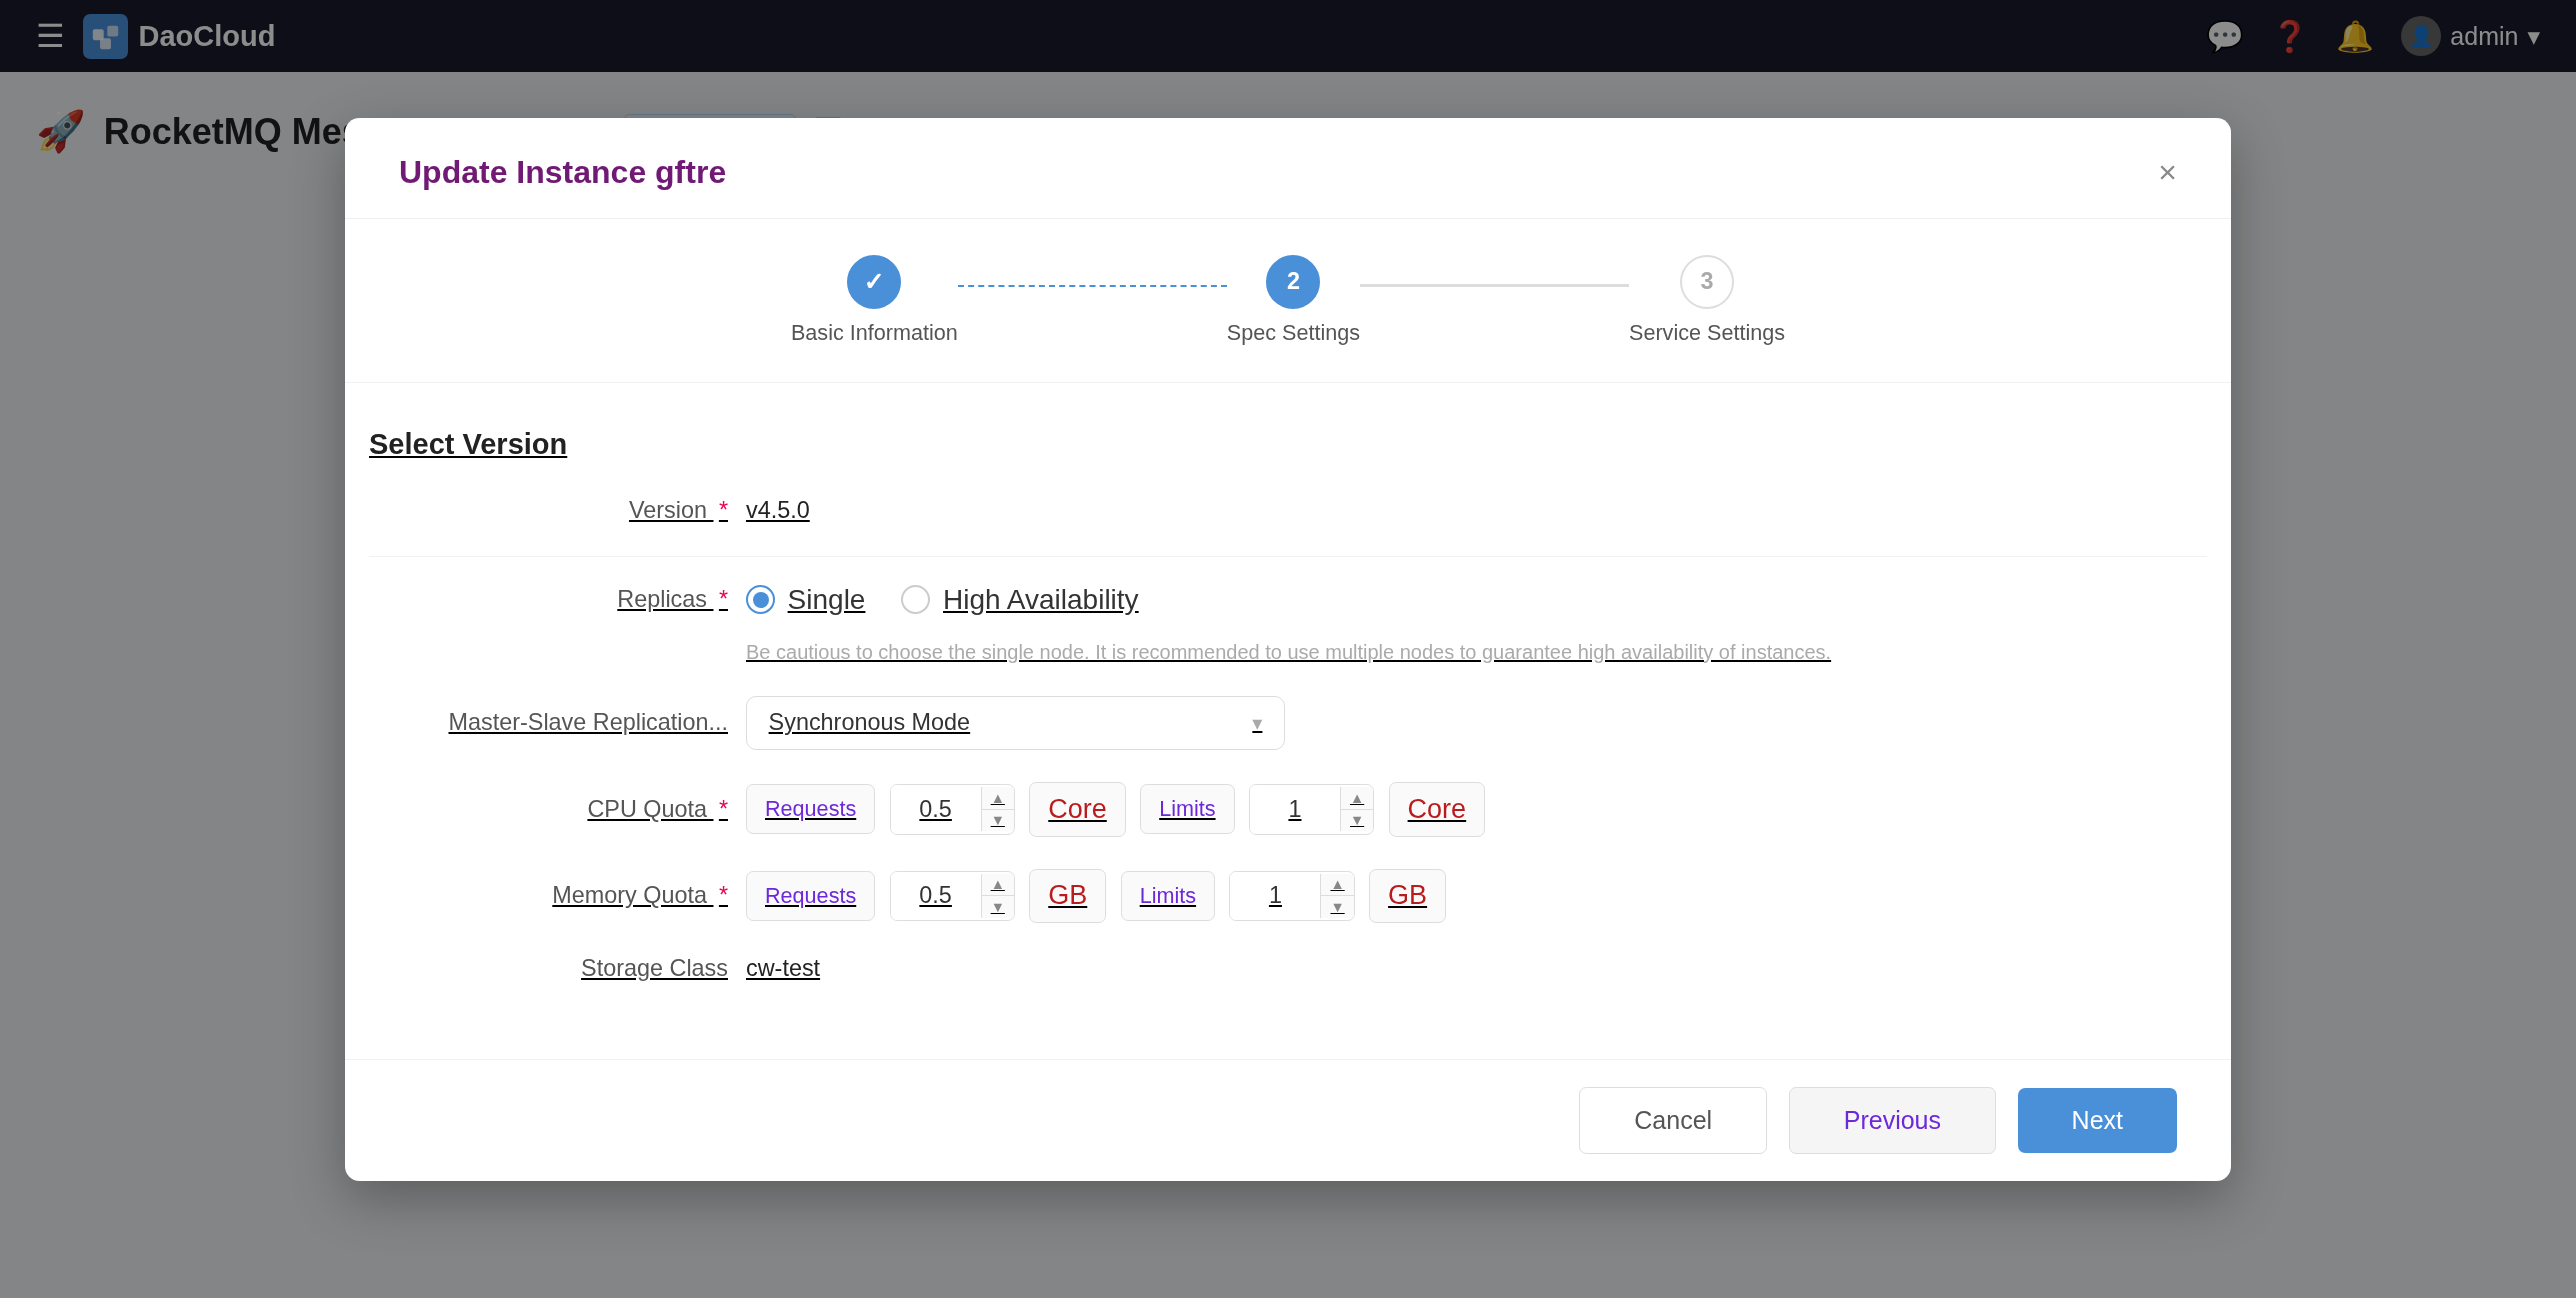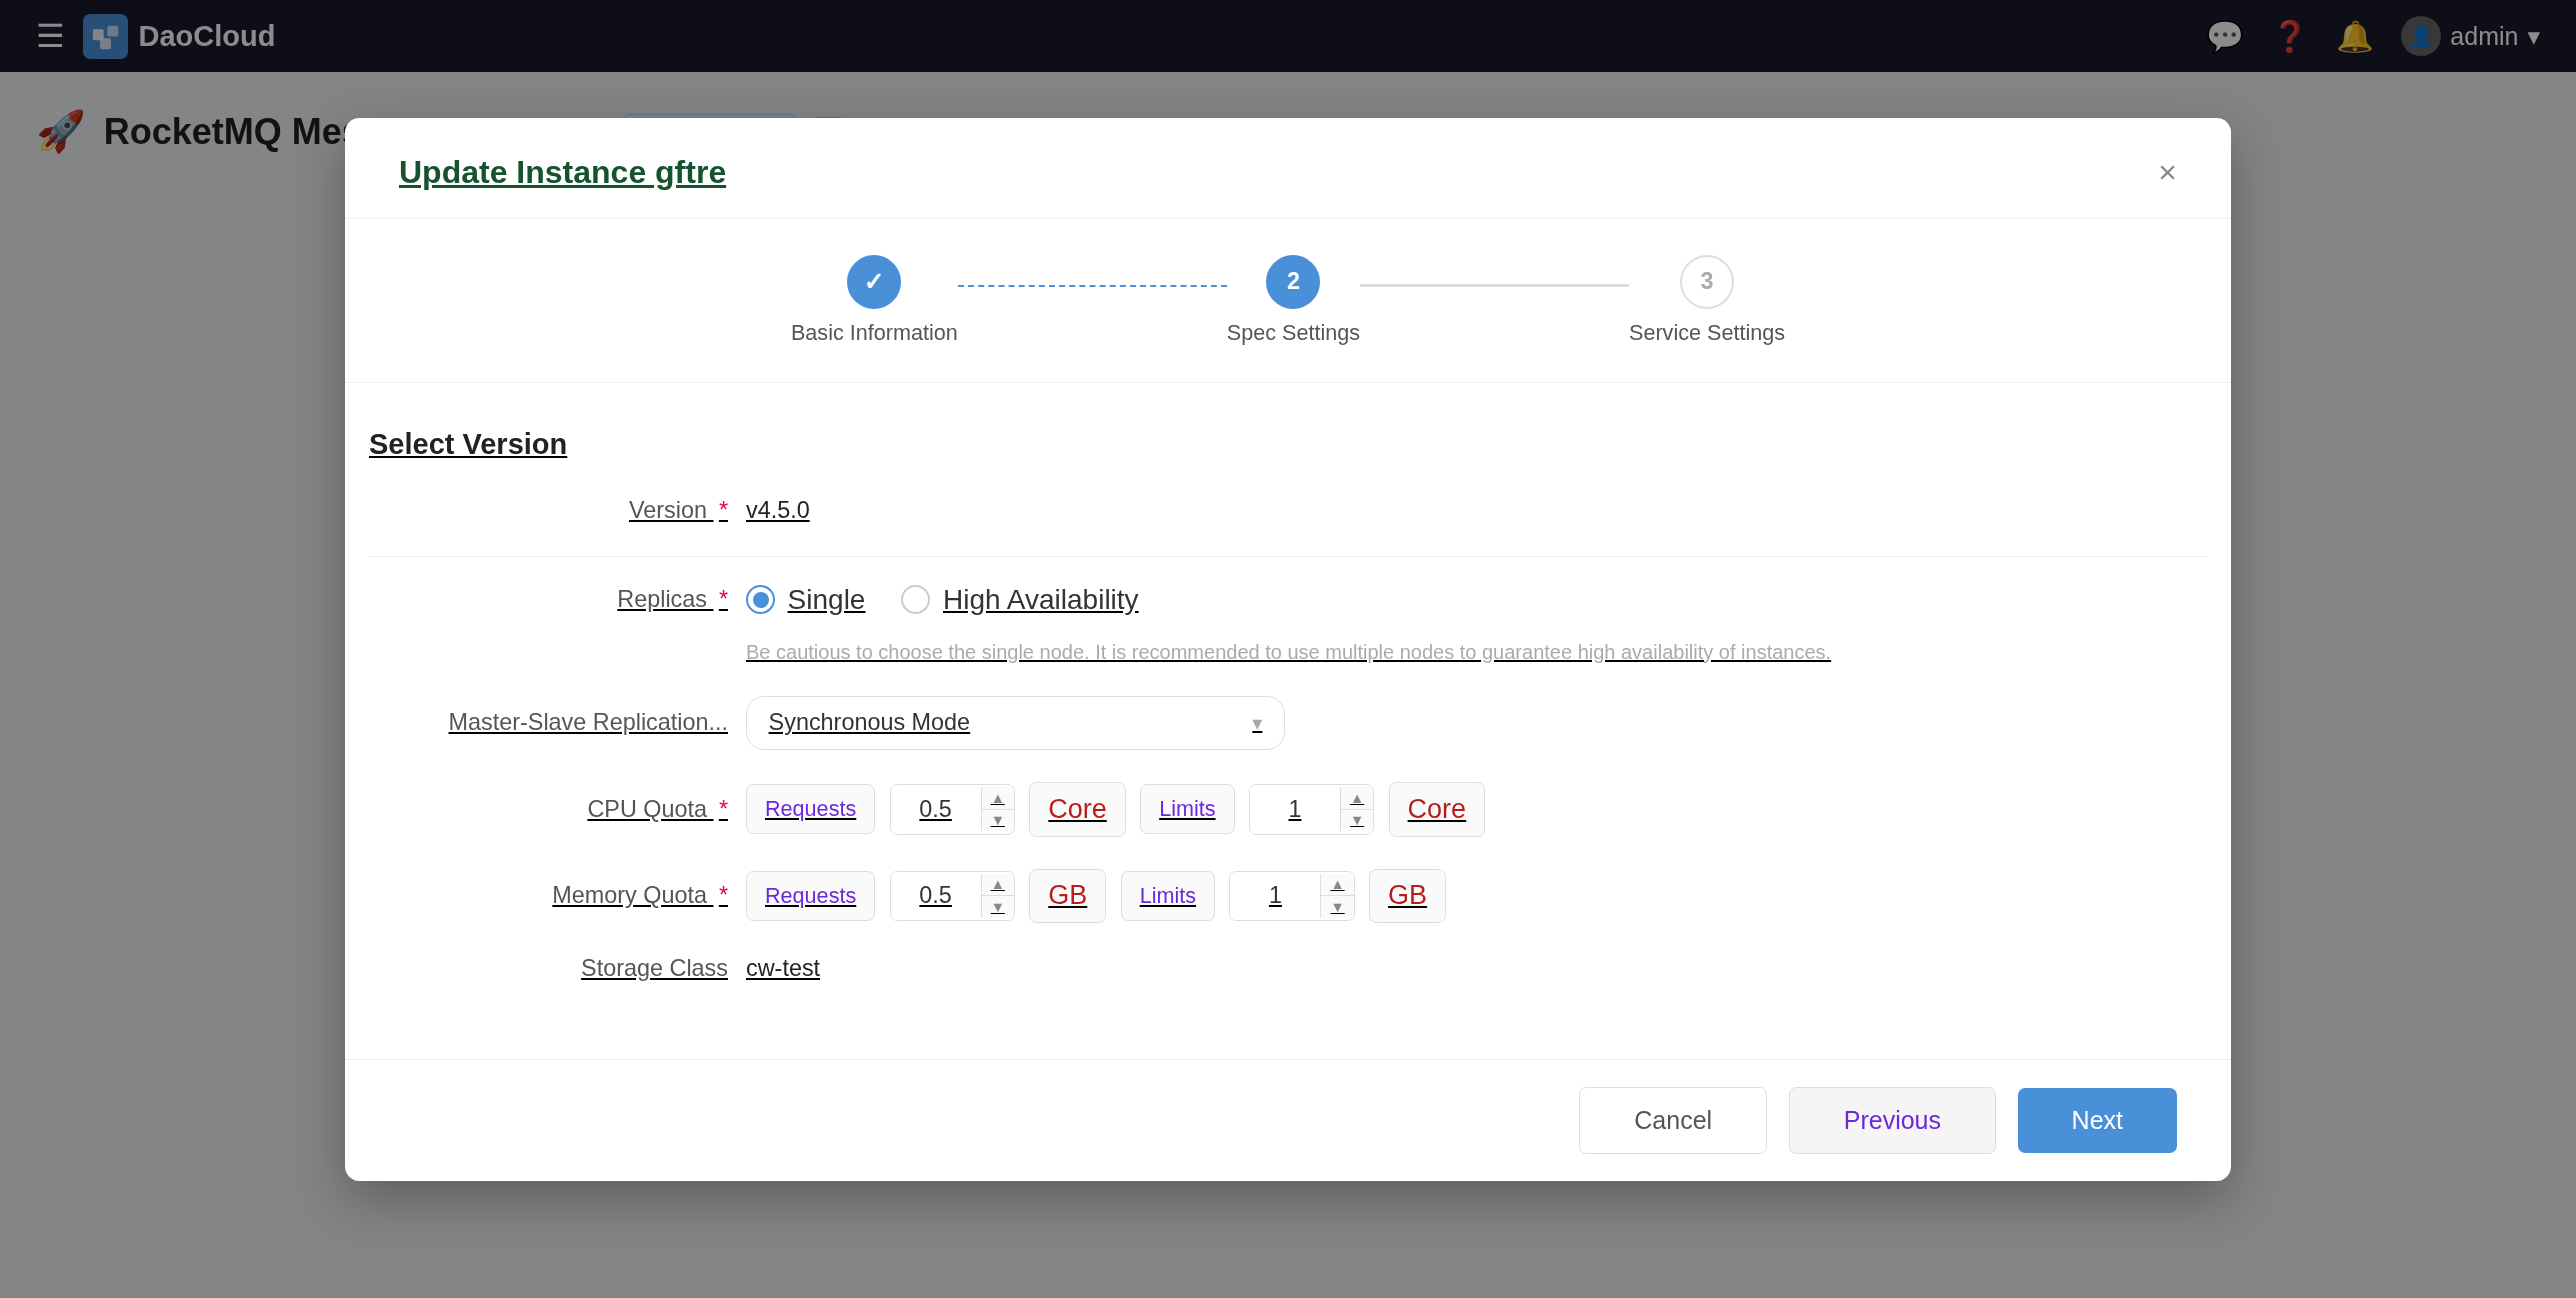--- a/index.html
+++ b/index.html
@@ -154,22 +154,21 @@
       display: flex;
       align-items: center;
       justify-content: space-between;
       padding: 36px 54px 27px;
       border-bottom: 0.9px solid #f0f0f0;
     }
 
     .modal-title {
       font-size: 32px;
       font-weight: 600;
-      color: #14532d;
-      text-decoration: underline;
+      color: #701a75;
     }
 
     .modal-close {
       font-size: 32px;
       color: #888;
       cursor: pointer;
       background: none;
       border: none;
       line-height: 1;
     }
@@ -326,21 +325,21 @@
       font-size: 20px;
       color: #aaa;
       margin-top: 7.2px;
       margin-left: 377px;
     }
 
     .select-field {
       display: flex;
       align-items: center;
       border: 0.9px solid #ddd;
-      border-radius: 18px;
+      border-radius: 10px;
       padding: 12.6px 21.6px;
       width: 539px;
       font-size: 23.4px;
       color: #333;
       background: #fff;
       cursor: pointer;
       justify-content: space-between;
     }
 
     .select-arrow {

